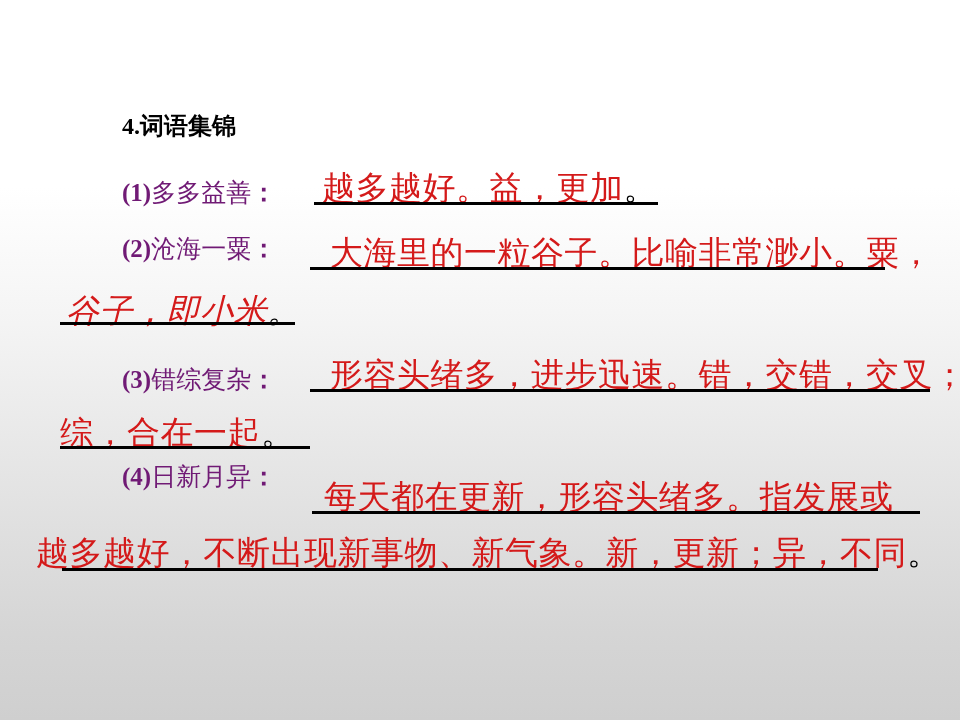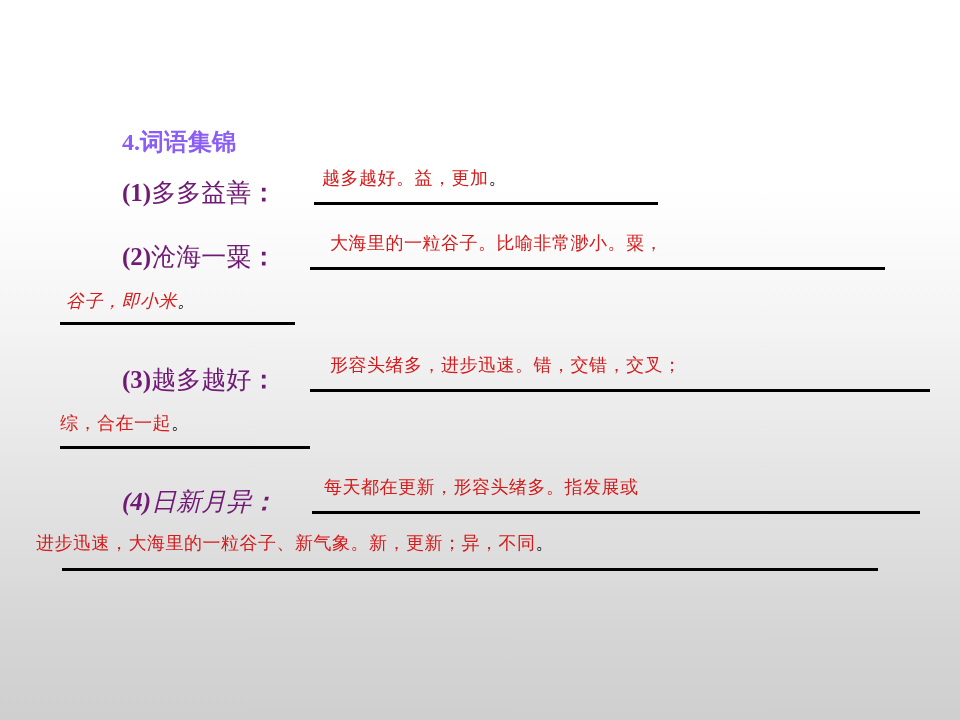--- a/index.html
+++ b/index.html
@@ -17,25 +17,25 @@
   .slide {
     position: relative;
     width: 960px;
     height: 720px;
   }
 
   
   .heading {
     position: absolute;
     left: 122px;
-    top: 126px;
+    top: 110px;
     font-family: "Liberation Sans", "DejaVu Sans", sans-serif;
     font-weight: bold;
     font-size: 24px;
-    color: #8b5cf6;
+    color: #000000;
     letter-spacing: 0px;
     white-space: nowrap;
   }
   .heading .num {
     font-family: "Liberation Serif", "DejaVu Serif", serif;
     font-weight: bold;
   }
 
   
   .entry {
@@ -55,21 +55,21 @@
     font-weight: bold;
   }
   .term .colon {
     font-weight: bold;
     letter-spacing: -1px;
   }
 
   .answer {
     position: absolute;
     font-family: "Liberation Serif", "DejaVu Serif", serif;
-    font-size: 18px;
+    font-size: 33px;
     color: #d41a1a;
     white-space: nowrap;
     letter-spacing: 0.5px;
   }
   .answer .endmark {
     color: #000000;
   }
 
   .rule {
     position: absolute;
@@ -78,35 +78,35 @@
   }
 
   
 
   
   #e1-term  { left: 122px; top: 176px; }
   #e1-ans   { left: 322px; top: 166px; }
   #e1-rule  { left: 314px; top: 202px; width: 344px; }
 
   
-  #e2-term  { left: 122px; top: 240px; }
+  #e2-term  { left: 122px; top: 232px; }
   #e2-ans   { left: 330px; top: 231px; }
   #e2-rule  { left: 310px; top: 267px; width: 575px; }
   #e2-ans2  { left: 66px;  top: 289px; font-style: italic; }
   #e2-rule2 { left: 60px;  top: 322px; width: 235px; }
 
   
   #e3-term  { left: 122px; top: 363px; }
   #e3-ans   { left: 330px; top: 353px; }
   #e3-rule  { left: 310px; top: 389px; width: 620px; }
   #e3-ans2  { left: 60px;  top: 411px; }
   #e3-rule2 { left: 60px;  top: 446px; width: 250px; }
 
   
-  #e4-term  { left: 122px; top: 485px; font-style: italic; }
+  #e4-term  { left: 122px; top: 460px; }
   #e4-ans   { left: 324px; top: 475px; }
   #e4-rule  { left: 312px; top: 511px; width: 608px; }
   #e4-ans2  { left: 36px;  top: 531px; }
   #e4-rule2 { left: 62px;  top: 568px; width: 816px; }
 </style>
 </head>
 <body>
 
 <div class="slide">
 
@@ -133,39 +133,39 @@
     </div>
     <div class="rule" id="e2-rule"></div>
     <div class="answer" id="e2-ans2">
       <span>谷子，即小米</span><span class="endmark">。</span>
     </div>
     <div class="rule" id="e2-rule2"></div>
   </div>
 
   <div class="entry">
     <div class="term" id="e3-term">
-      <span class="idx">(3)</span><span>越多越好</span><span class="colon">：</span>
+      <span class="idx">(3)</span><span>错综复杂</span><span class="colon">：</span>
     </div>
     <div class="answer" id="e3-ans">
       <span>形容头绪多，进步迅速。错，交错，交叉；</span>
     </div>
     <div class="rule" id="e3-rule"></div>
     <div class="answer" id="e3-ans2">
       <span>综，合在一起</span><span class="endmark">。</span>
     </div>
     <div class="rule" id="e3-rule2"></div>
   </div>
 
   <div class="entry">
     <div class="term" id="e4-term">
       <span class="idx">(4)</span><span>日新月异</span><span class="colon">：</span>
     </div>
     <div class="answer" id="e4-ans">
       <span>每天都在更新，形容头绪多。指发展或</span>
     </div>
     <div class="rule" id="e4-rule"></div>
     <div class="answer" id="e4-ans2">
-      <span>进步迅速，大海里的一粒谷子、新气象。新，更新；异，不同</span><span class="endmark">。</span>
+      <span>越多越好，不断出现新事物、新气象。新，更新；异，不同</span><span class="endmark">。</span>
     </div>
     <div class="rule" id="e4-rule2"></div>
   </div>
 
 </div>
 
 </body></html>

